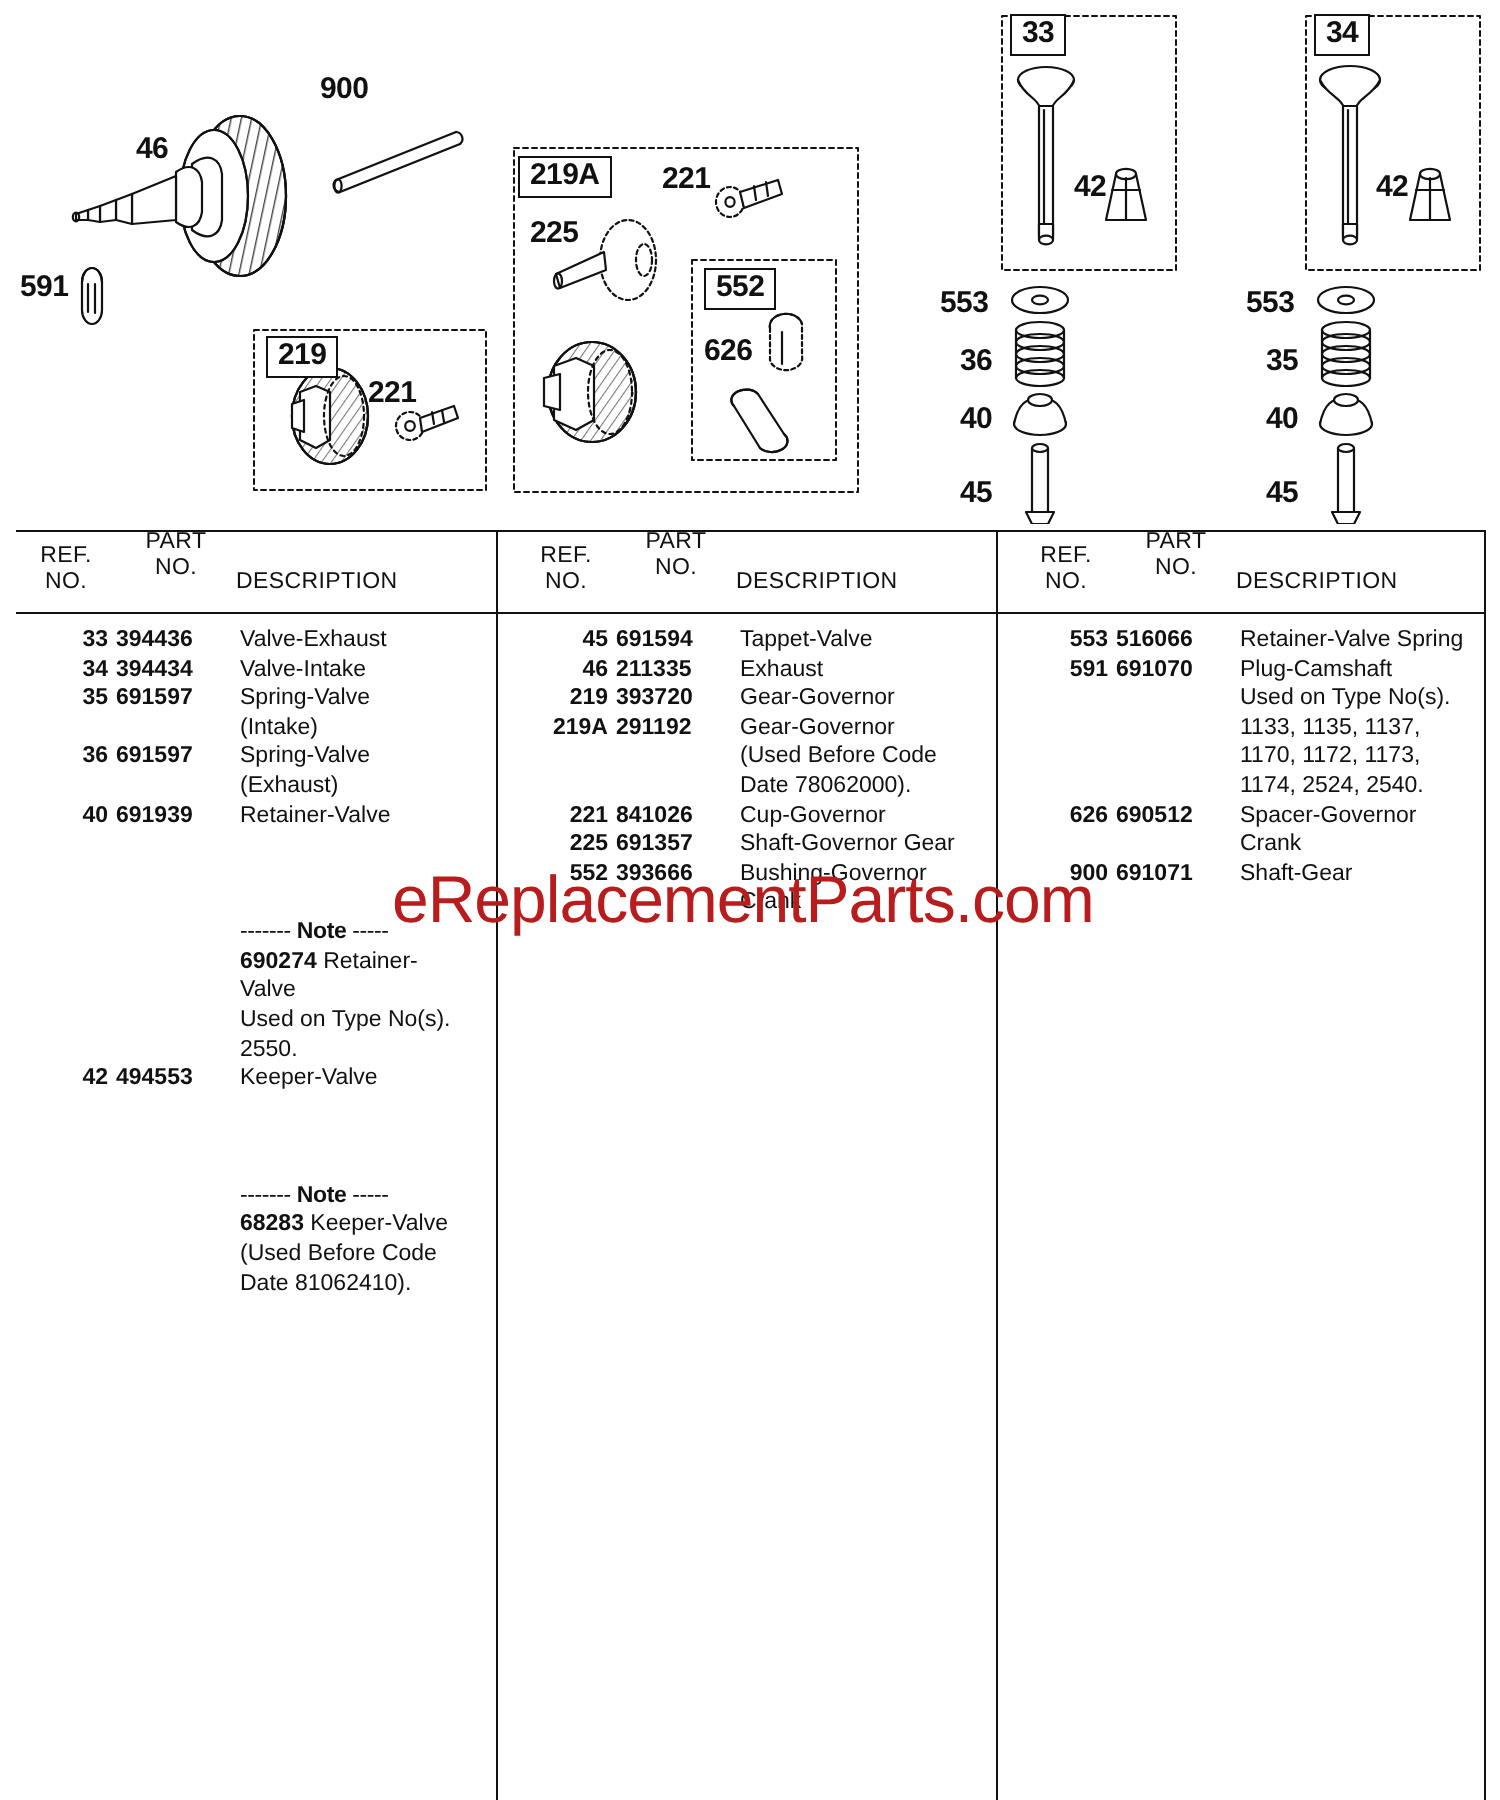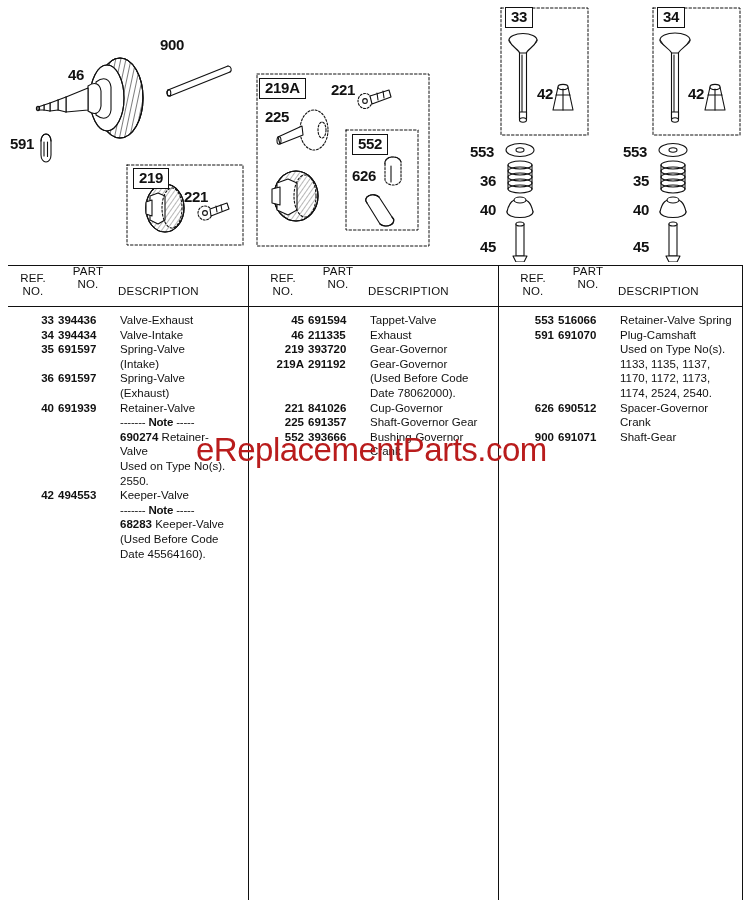--- a/index.html
+++ b/index.html
@@ -105,21 +105,21 @@
     text-align: left; font-weight: bold;
     font-size: 11.5px;
   }
   .c-desc {
     position: absolute; left: 120px; width: 128px;
     text-align: left;
     font-size: 11.5px;
   }
   .cont { margin-left: 120px; font-size: 11.5px; line-height: 14.6px; }
   .cont b { font-weight: bold; }
-  .note-line { font-size: 11.5px; line-height: 14.6px; letter-spacing: -0.2px; }
+  .note-line { font-size: 11.5px; line-height: 14.6px; letter-spacing: -0.2px; margin-top: 44px; }
 
   
   #watermark {
     position: absolute;
     left: 196px;
     top: 431px;
     width: 372px;
     font-size: 33px;
     font-weight: 500;
     color: #b91c1c;
@@ -414,21 +414,21 @@
         <div class="cont">Used on Type No(s).</div>
         <div class="cont">2550.</div>
         <div class="prow">
           <div class="c-ref">42</div>
           <div class="c-part">494553</div>
           <div class="c-desc">Keeper-Valve</div>
         </div>
         <div class="cont note-line">------- <b>Note</b> -----</div>
         <div class="cont"><b>68283</b> Keeper-Valve</div>
         <div class="cont">(Used Before Code</div>
-        <div class="cont">Date 45564160).</div>
+        <div class="cont">Date 81062410).</div>
       </div>
     </div>
   <div class="col c2" id="col-2">
       <div class="col-head">
         <div class="hd ref">REF.<br>NO.</div>
         <div class="hd part">PART<br>NO.</div>
         <div class="hd desc">DESCRIPTION</div>
       </div>
       <div class="rows">
         <div class="prow">

